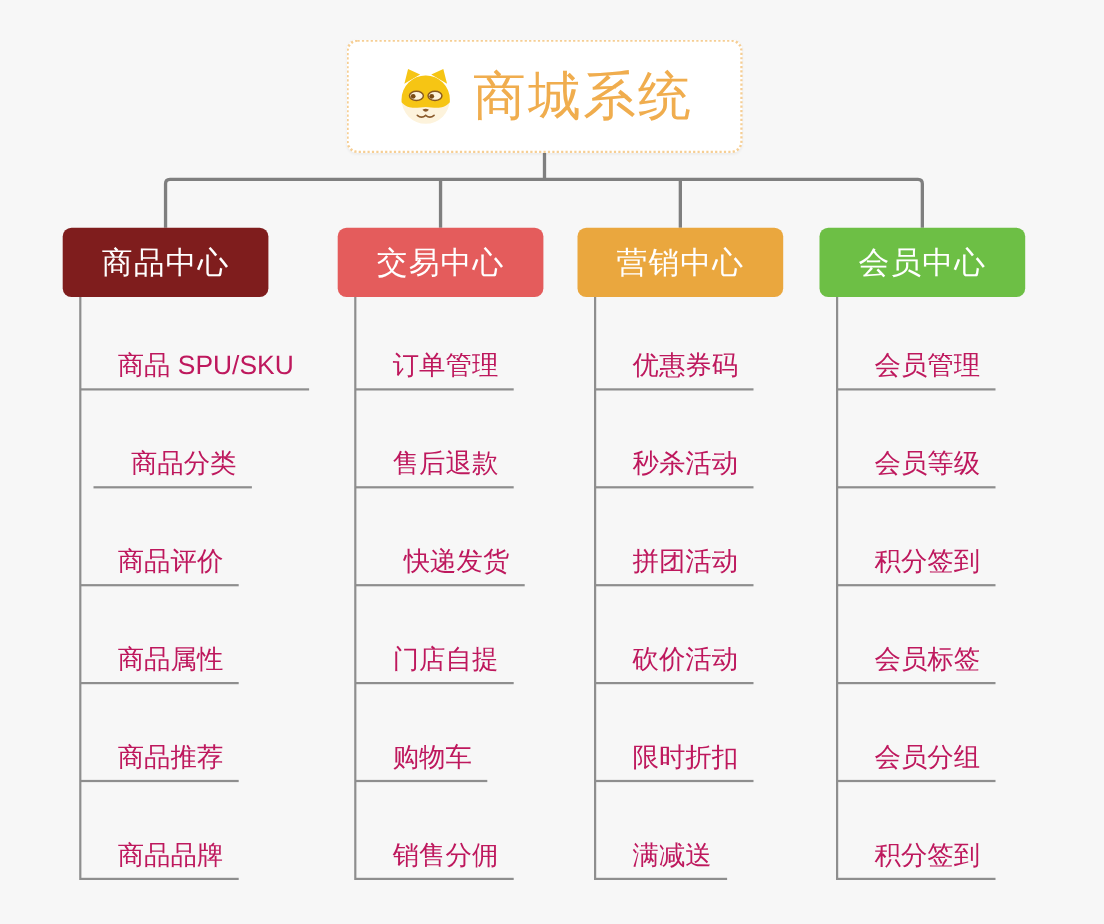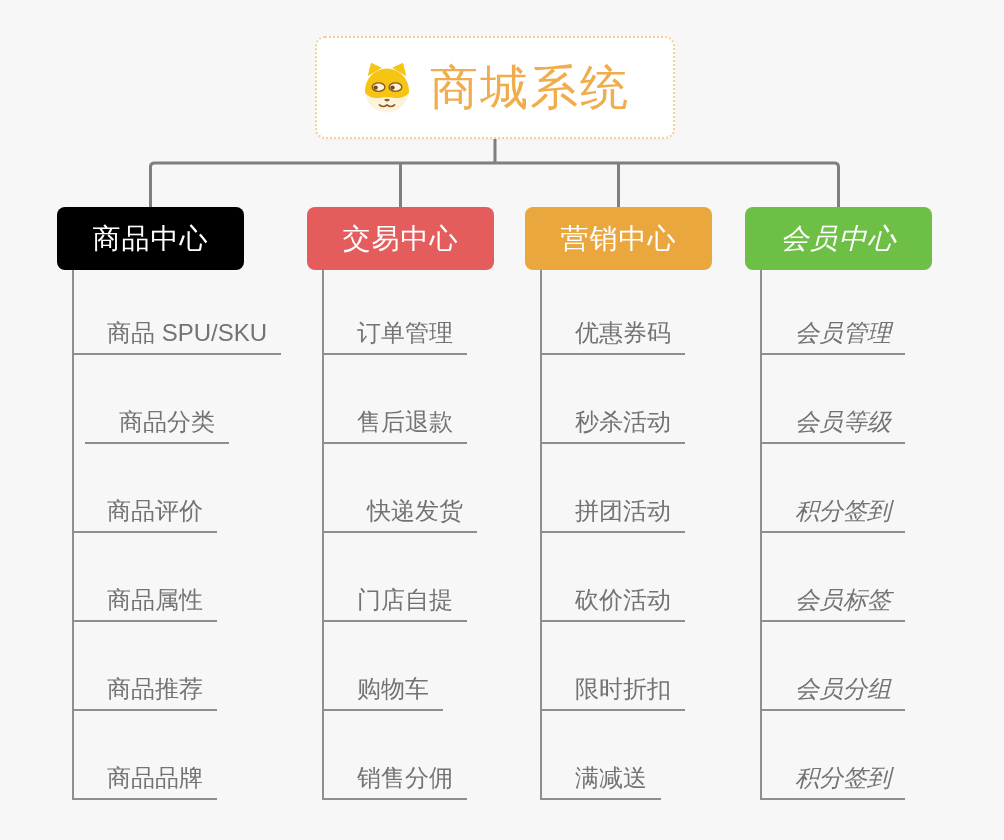--- a/index.html
+++ b/index.html
@@ -62,21 +62,21 @@
   }
   .child-item{
     position:absolute;
     left:16px;
     height:42px;
     line-height:40px;
     box-sizing:border-box;
     padding:0 14px 0 34px;
     border-bottom:2px solid var(--underline,#8E8E8E);
     font-size:24px;
-    color:#737373;
+    color:#be185d;
     white-space:nowrap;
   }
 </style>
 </head>
 <body>
 
 <div class="canvas">
 
   <svg id="connectors" width="1004" height="840">
     <path id="connector-path" fill="none" stroke="#7F7F7F" stroke-width="3" d="M495,139 L495,163 M150.5,207 L150.5,167 Q150.5,163 154.5,163 L834.5,163 Q838.5,163 838.5,167 L838.5,207 M400.5,163 L400.5,207 M618.5,163 L618.5,207 "></path>
@@ -101,21 +101,21 @@
         <path d="M28.5,46 Q32,43.5 35.5,46 Q32,50 28.5,46 Z" fill="#8A5A2B"></path>
 
         <path d="M23,52 Q27.5,56 32,52 Q36.5,56 41,52" fill="none" stroke="#8A5A2B" stroke-width="1.8" stroke-linecap="round"></path>
       </svg>
     </span>
     <span class="root-label">商城系统</span>
   </div>
 
   <div id="branches">
       <div class="branch-column" style="left: 57px;">
-        <div class="branch-header" style="background: #000000;">商品中心</div>
+        <div class="branch-header" style="background: #7f1d1d;">商品中心</div>
         <div class="branch-vline"></div>
         <div class="child-item" style="top: 106px;">商品 SPU/SKU</div>
         <div class="child-item" style="top: 195px; margin-left: 12px;">商品分类</div>
         <div class="child-item" style="top: 284px;">商品评价</div>
         <div class="child-item" style="top: 373px;">商品属性</div>
         <div class="child-item" style="top: 462px;">商品推荐</div>
         <div class="child-item" style="top: 551px;">商品品牌</div>
       </div>
       <div class="branch-column" style="left: 307px;">
         <div class="branch-header" style="background: rgb(228, 92, 92);">交易中心</div>
@@ -130,21 +130,21 @@
       <div class="branch-column" style="left: 525px;">
         <div class="branch-header" style="background: rgb(234, 167, 62);">营销中心</div>
         <div class="branch-vline"></div>
         <div class="child-item" style="top: 106px;">优惠券码</div>
         <div class="child-item" style="top: 195px;">秒杀活动</div>
         <div class="child-item" style="top: 284px;">拼团活动</div>
         <div class="child-item" style="top: 373px;">砍价活动</div>
         <div class="child-item" style="top: 462px;">限时折扣</div>
         <div class="child-item" style="top: 551px;">满减送</div>
       </div>
-      <div class="branch-column" style="left: 745px; font-style: italic;">
+      <div class="branch-column" style="left: 745px;">
         <div class="branch-header" style="background: rgb(109, 191, 69);">会员中心</div>
         <div class="branch-vline"></div>
         <div class="child-item" style="top: 106px;">会员管理</div>
         <div class="child-item" style="top: 195px;">会员等级</div>
         <div class="child-item" style="top: 284px;">积分签到</div>
         <div class="child-item" style="top: 373px;">会员标签</div>
         <div class="child-item" style="top: 462px;">会员分组</div>
         <div class="child-item" style="top: 551px;">积分签到</div>
       </div>
     </div>

